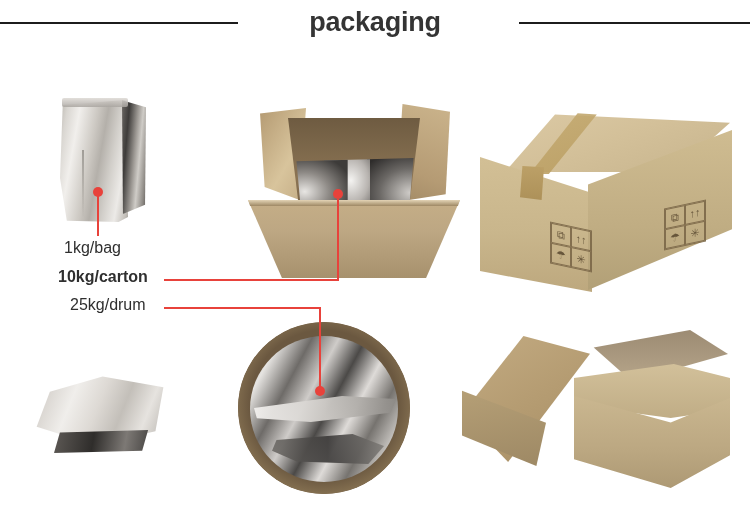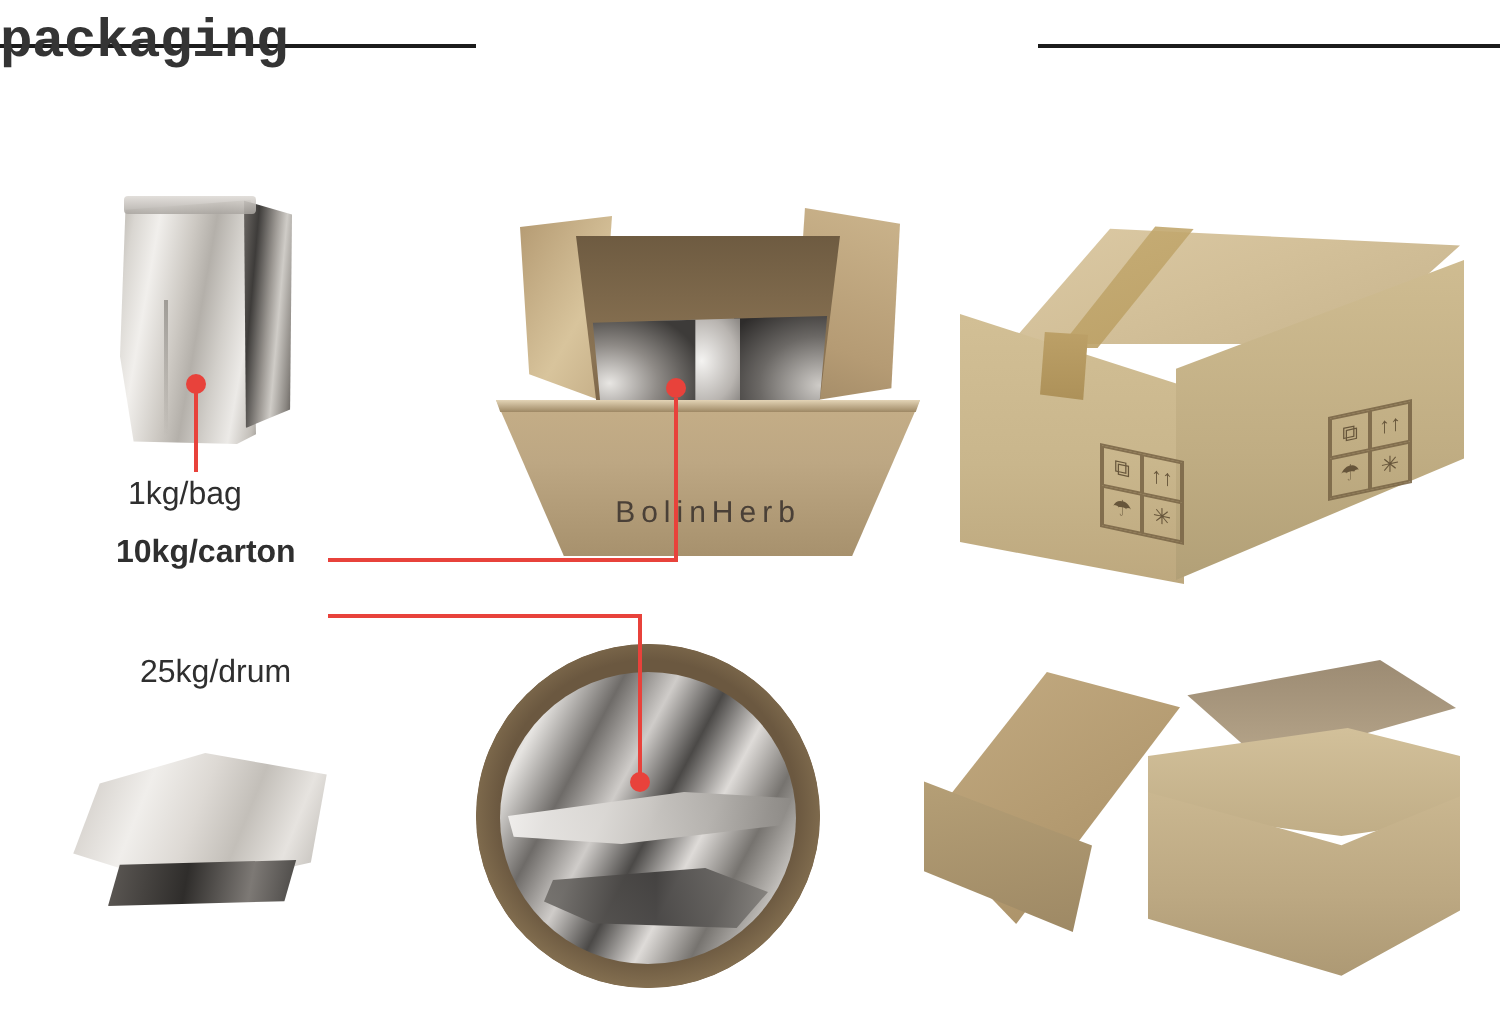--- a/index.html
+++ b/index.html
@@ -30,26 +30,26 @@
     top: 22px;
     height: 2px;
     background: #1c1c1c;
   }
   .rule-left  { left: 0px;   width: 238px; }
   .rule-right { left: 519px; width: 231px; }
   .title {
     position: absolute;
     left: 0; top: 6px;
     width: 750px;
+    text-align: center;
     font-size: 27px;
     font-weight: bold;
     color: #343434;
     letter-spacing: -0.2px;
     line-height: 32px;
-    font-family: Liberation Mono, monospace;
   }
 
   
   .photo { position: absolute; }
 
   
   .bag-stand {
     left: 52px; top: 96px;
     width: 98px; height: 128px;
   }
@@ -309,21 +309,21 @@
   
   .callout {
     position: absolute;
     font-size: 16px;
     color: #2f2f2f;
     white-space: nowrap;
     line-height: 18px;
   }
   .lbl-bag    { left: 64px;  top: 239px; }
   .lbl-carton { left: 58px;  top: 268px; font-weight: bold; }
-  .lbl-drum   { left: 70px;  top: 296px; margin-top: 32px; }
+  .lbl-drum   { left: 70px;  top: 296px; }
 
   .leader {
     position: absolute;
     background: #e8423b;
   }
   .leader-h { height: 2px; }
   .leader-v { width: 2px; }
 
   .dot {
     position: absolute;
@@ -355,21 +355,20 @@
     <div class="under"></div>
   </div>
 
   <div class="photo carton-open">
     <div class="flap-bl"></div>
     <div class="flap-br"></div>
     <div class="inner-back"></div>
     <div class="bags"></div>
     <div class="front"></div>
     <div class="front-edge"></div>
-    <div class="brand">BolinHerb</div>
   </div>
 
   <div class="photo carton-sealed">
     <div class="top"></div>
     <div class="face-left"></div>
     <div class="face-right"></div>
     <div class="tape"></div>
     <div class="tape-side"></div>
 
     <div class="sym-grid sym-left">

